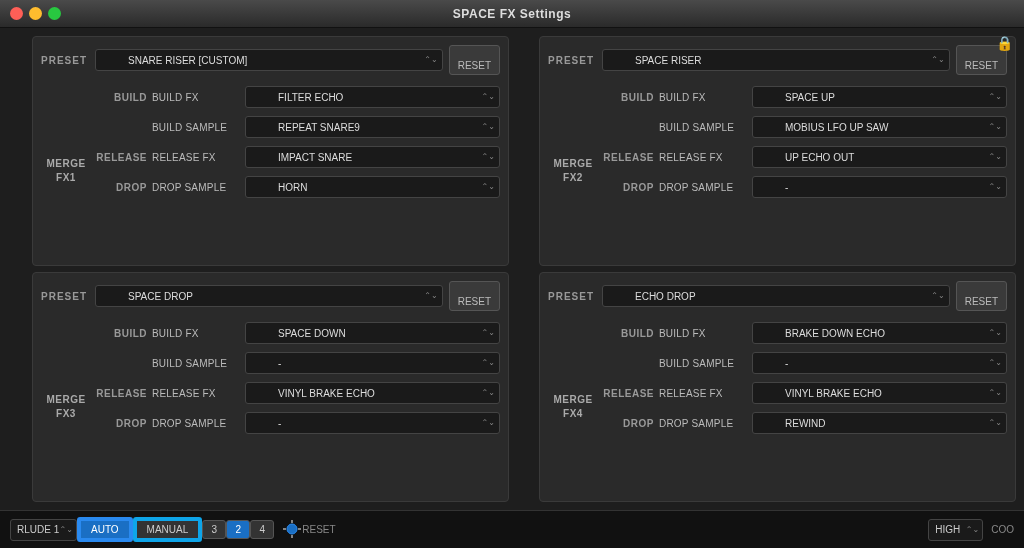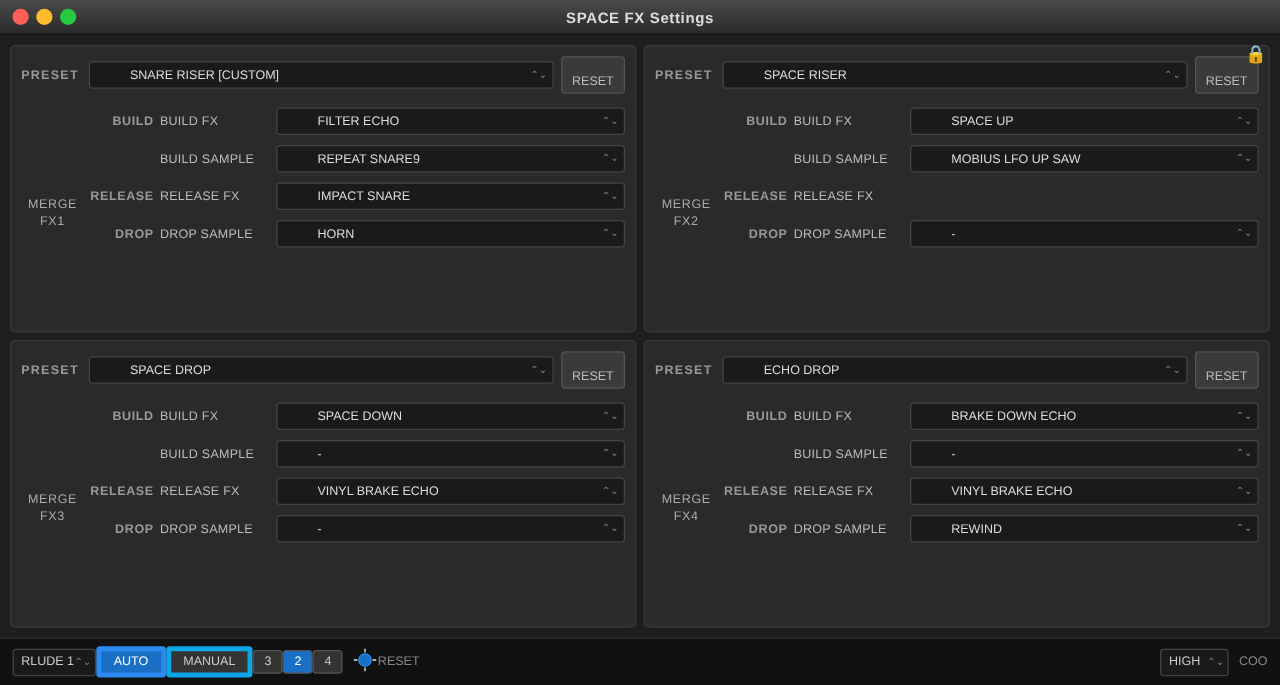--- a/index.html
+++ b/index.html
@@ -60,20 +60,21 @@
 
     
     .fx-panel {
       background: #2a2a2a;
       border: 1px solid #3a3a3a;
       border-radius: 4px;
       padding: 8px;
       display: flex;
       flex-direction: column;
       gap: 5px;
+      margin-left: 24px;
     }
 
     .preset-label {
       color: #999;
       font-size: 10px;
       font-weight: bold;
       letter-spacing: 1px;
       min-width: 48px;
     }
 
@@ -229,21 +230,21 @@
     }
 
     .panel-side-label {
       display: flex;
       flex-direction: column;
       justify-content: center;
       align-items: center;
       min-width: 50px;
       color: #aaa;
       font-size: 10px;
-      font-weight: normal;
+      font-weight: bold;
       letter-spacing: 0.5px;
       text-align: center;
       line-height: 1.4;
     }
 
     .all-sections {
       display: flex;
       flex-direction: column;
       gap: 4px;
       flex: 1;
@@ -386,20 +387,25 @@
           <span class="field-name">BUILD SAMPLE</span>
           <div class="select-wrapper">
             <select class="select-field">
               <option>MOBIUS LFO UP SAW</option>
             </select>
           </div>
         </div>
         <div class="section-row">
           <span class="sec-label">RELEASE</span>
           <span class="field-name">RELEASE FX</span>
+          <div class="select-wrapper">
+            <select class="select-field">
+              <option>UP ECHO OUT</option>
+            </select>
+          </div>
         </div>
         <div class="section-row">
           <span class="sec-label">DROP</span>
           <span class="field-name">DROP SAMPLE</span>
           <div class="select-wrapper">
             <select class="select-field">
               <option>-</option>
             </select>
           </div>
         </div>

